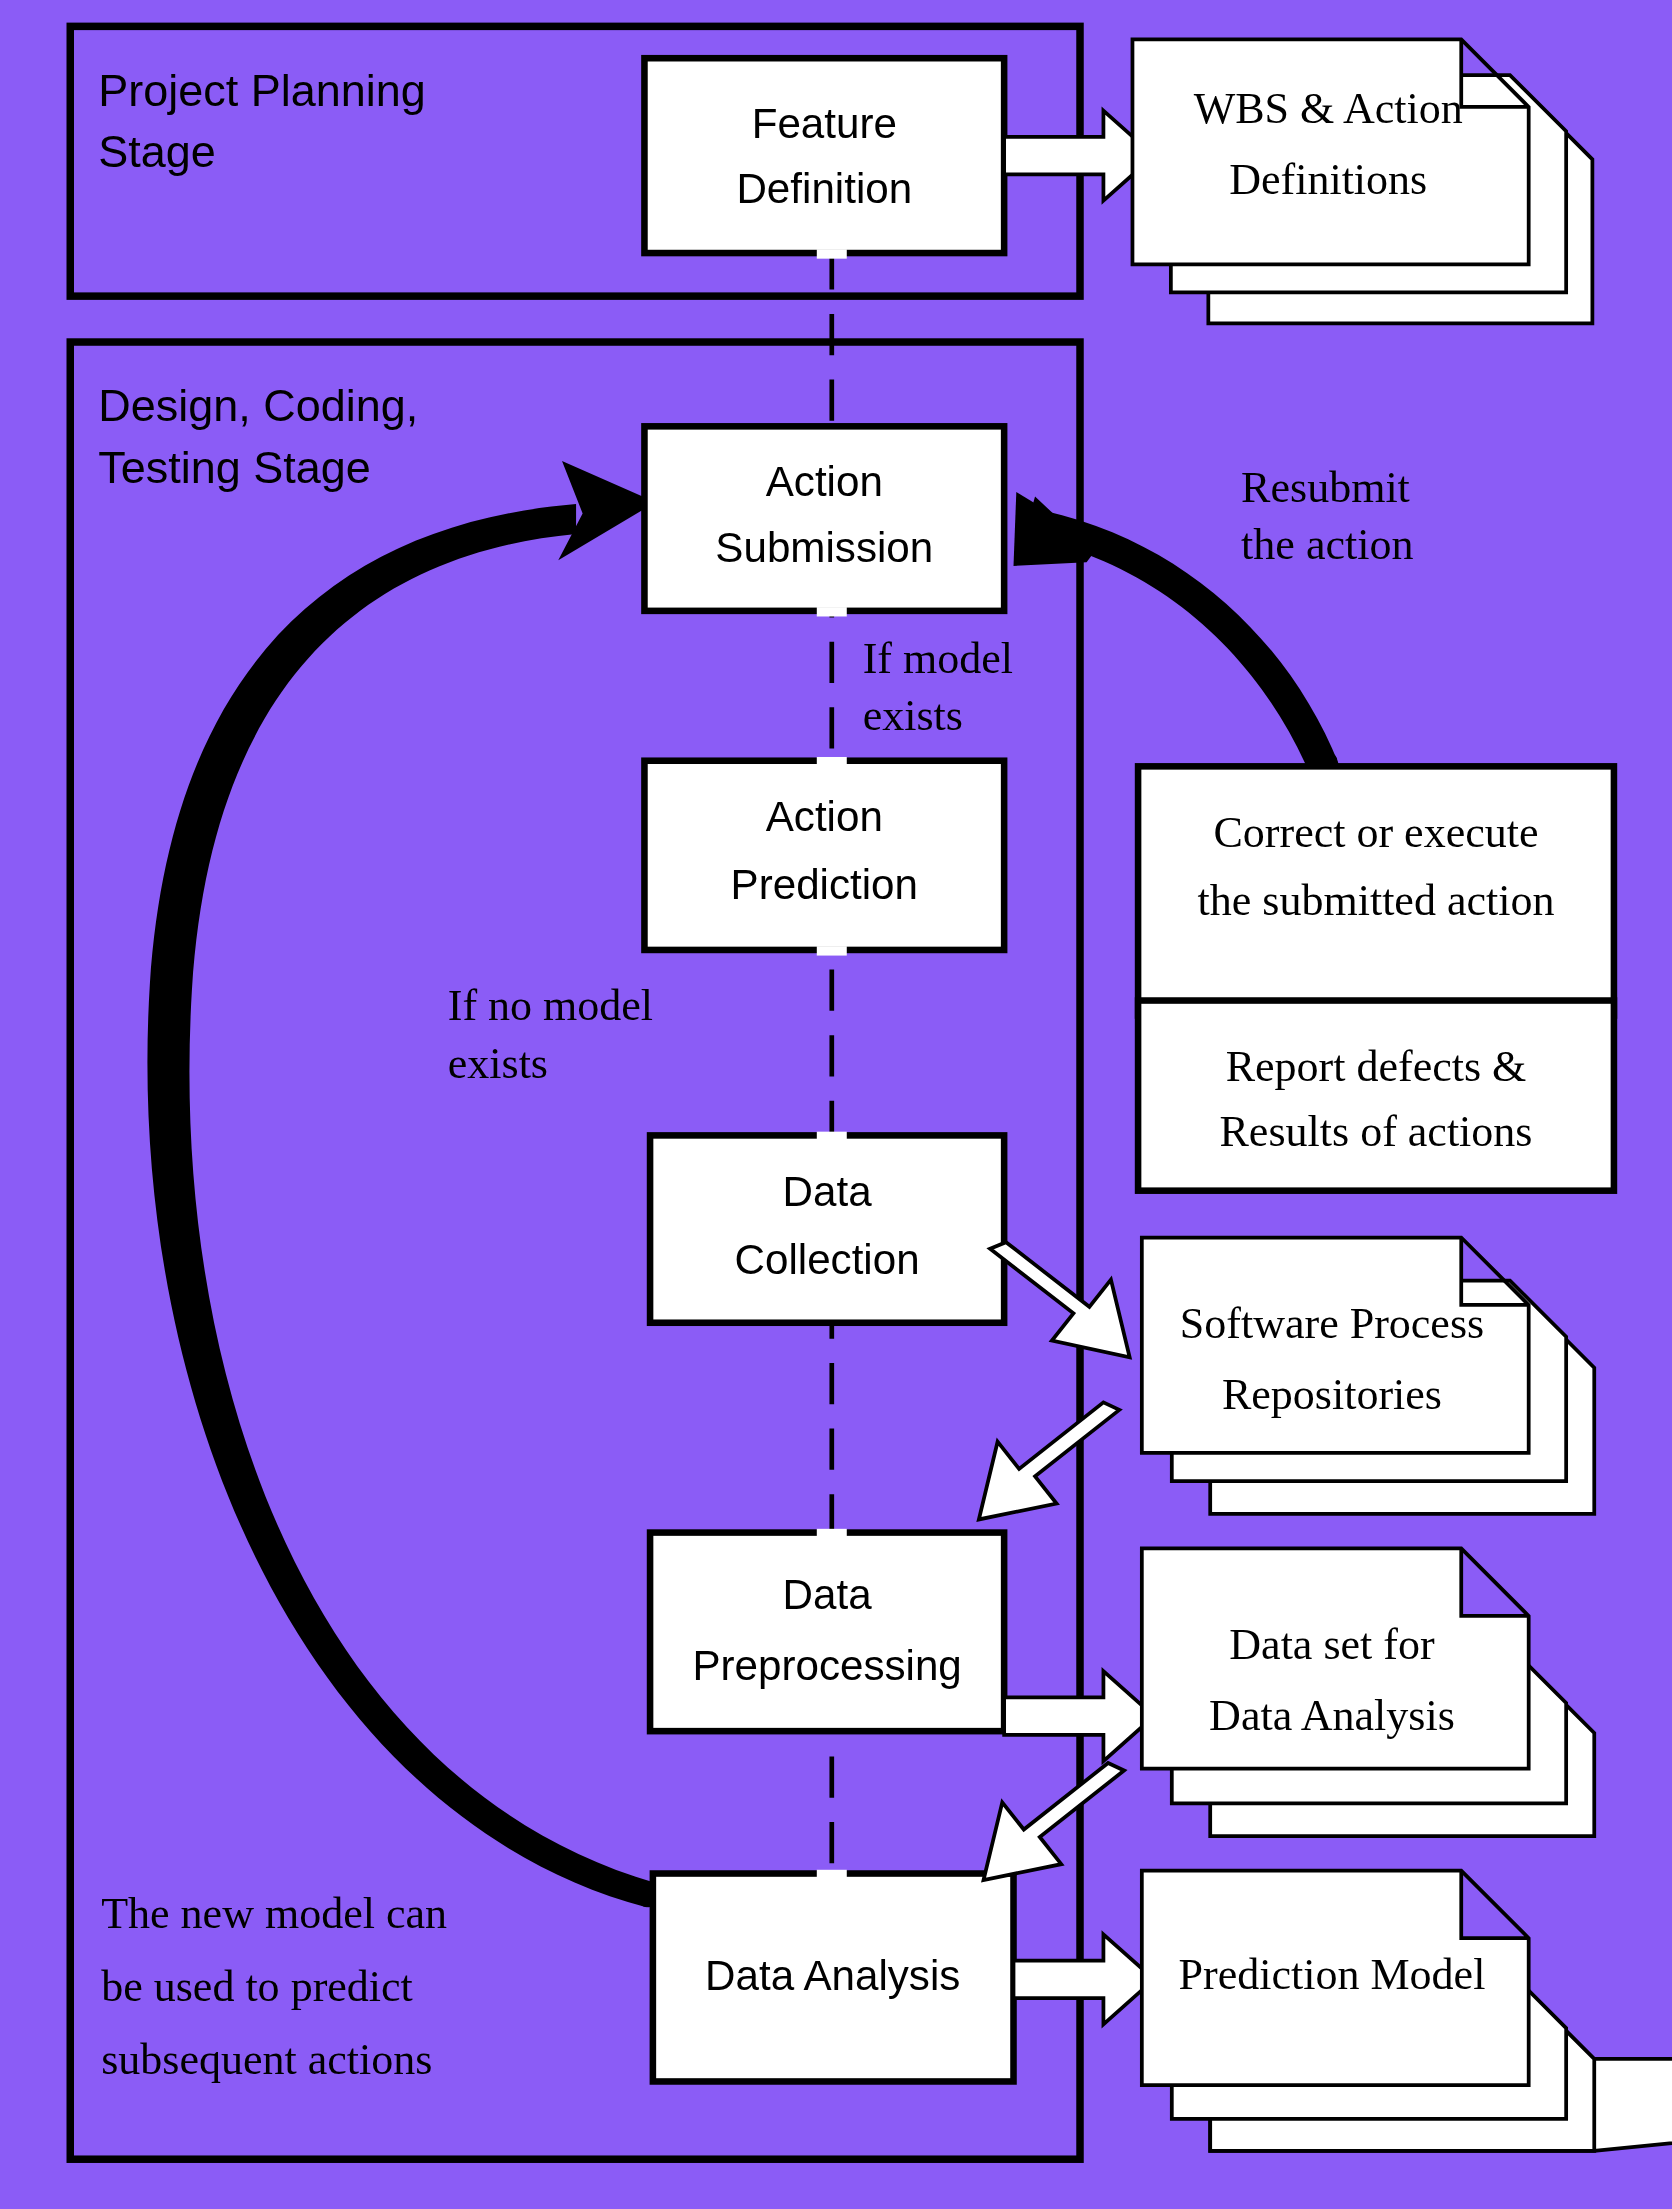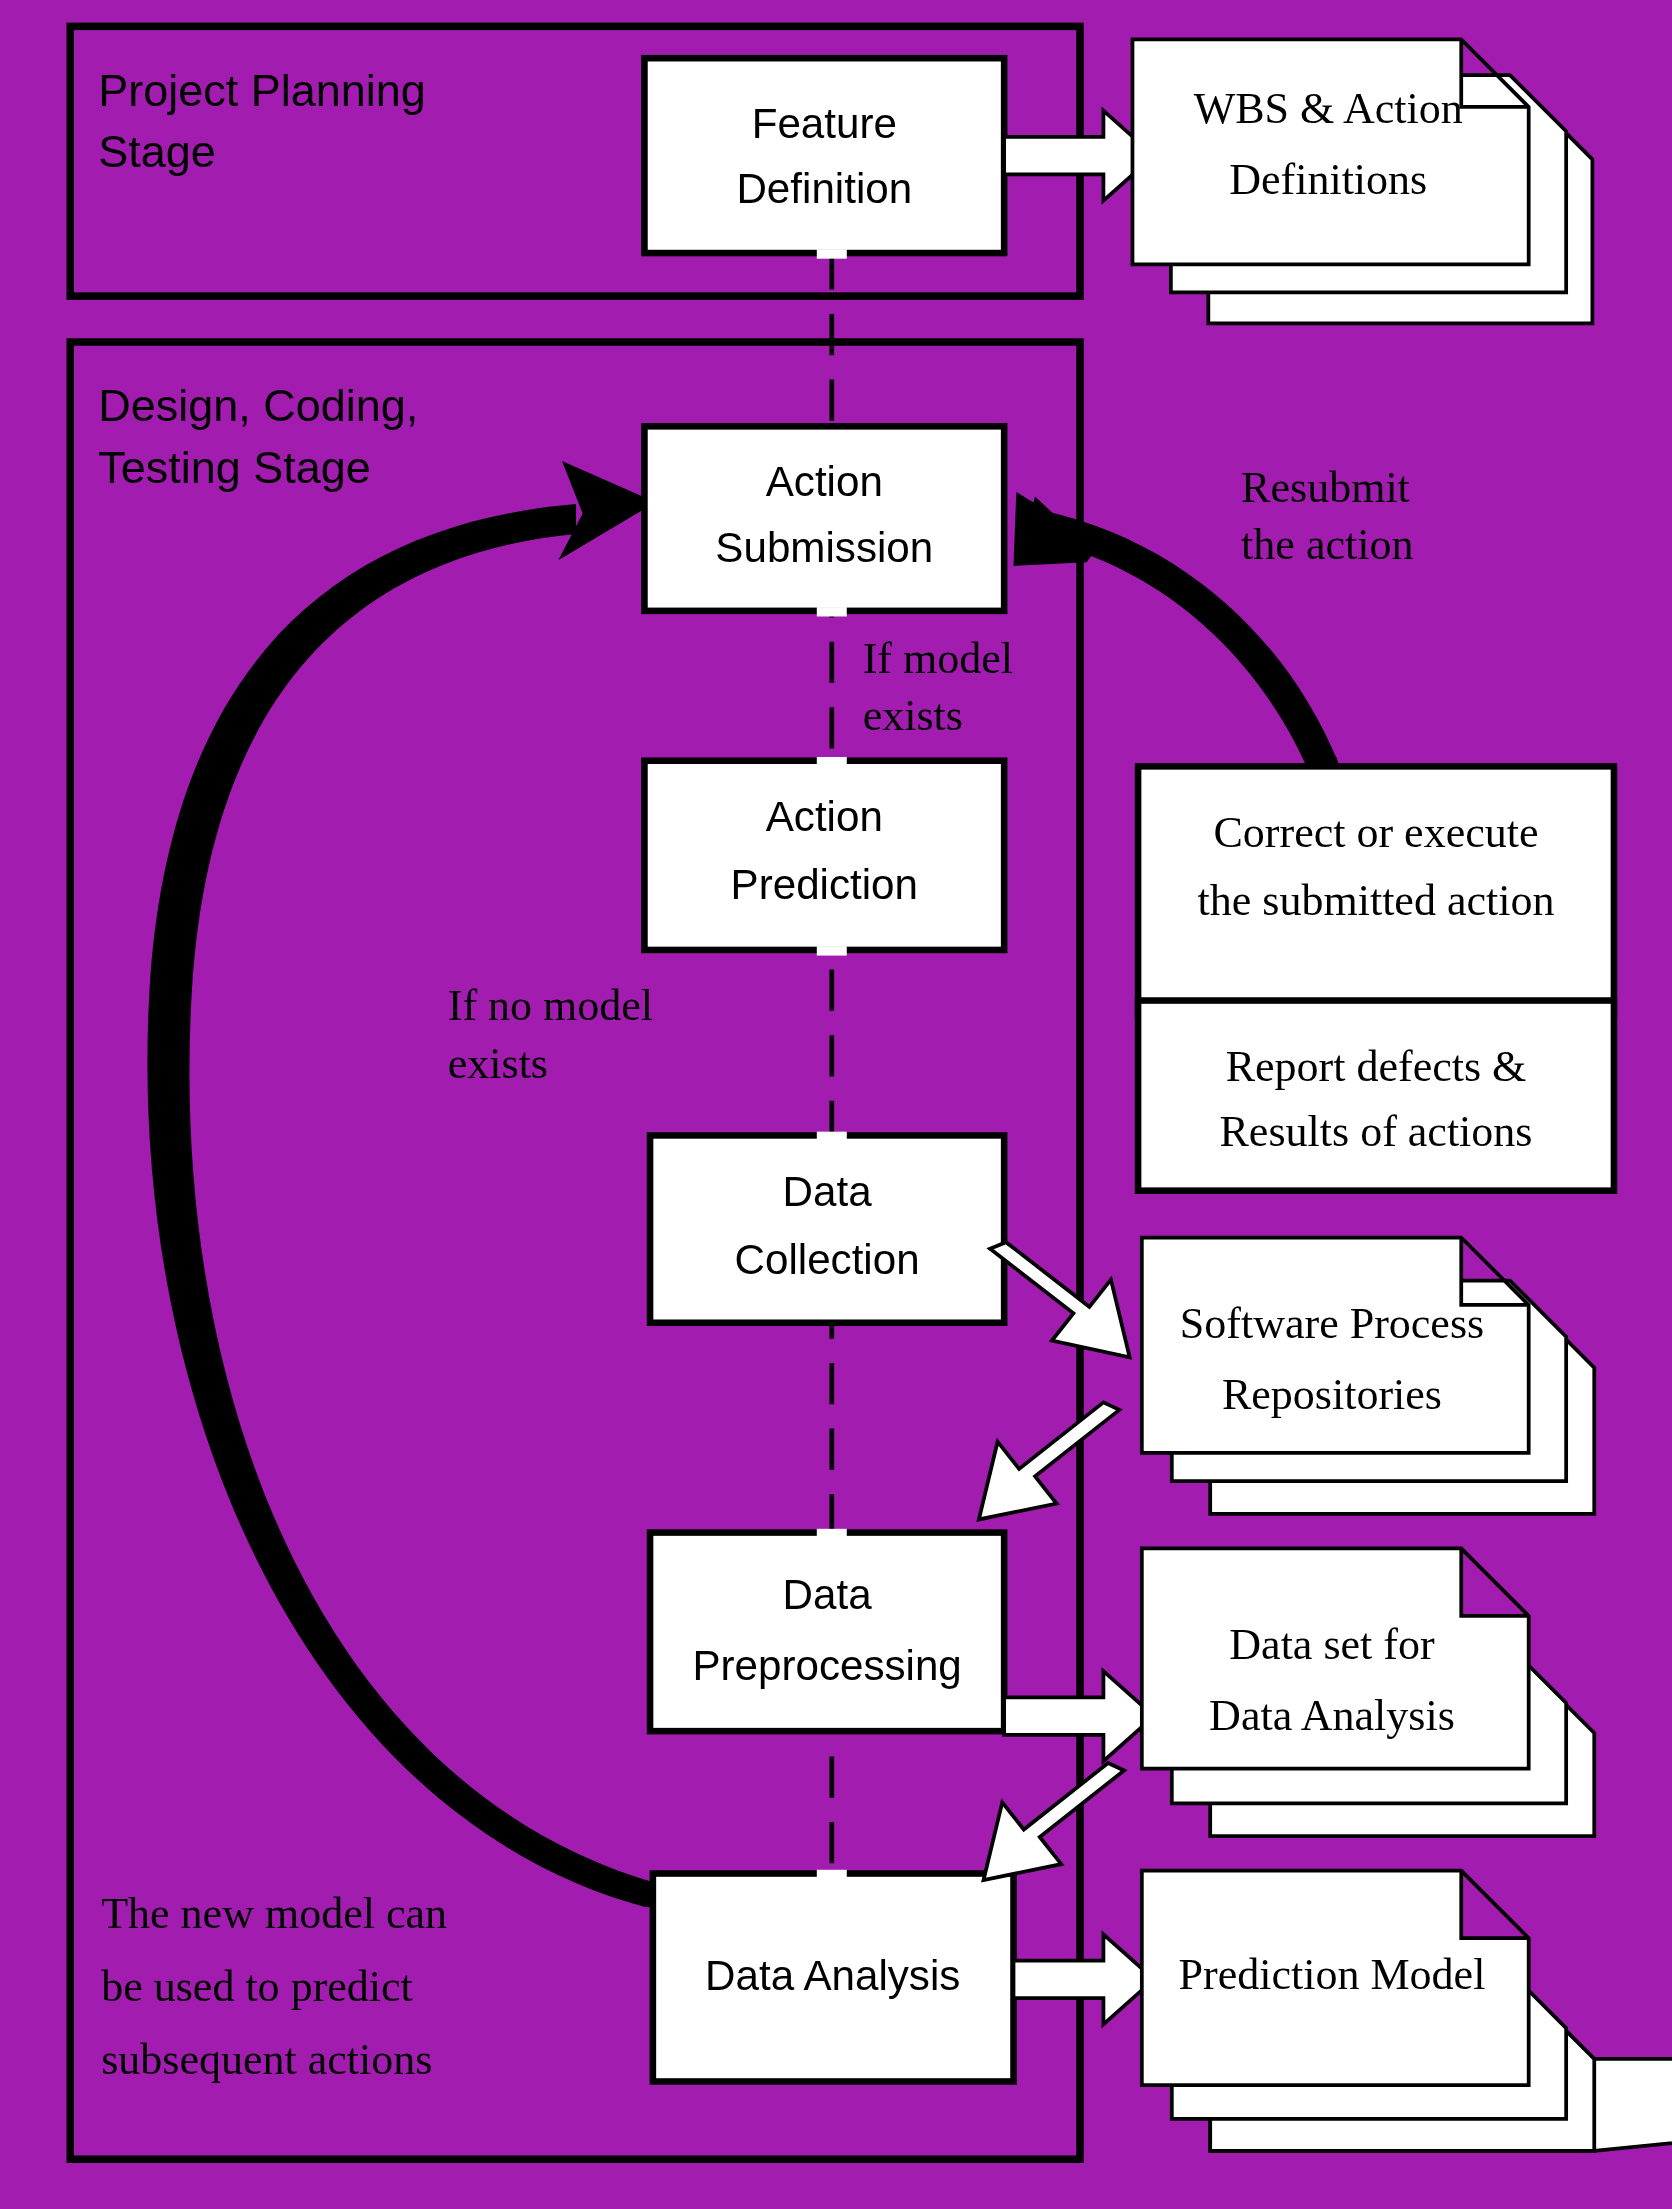--- a/index.html
+++ b/index.html
@@ -5,21 +5,21 @@
 <style>
   html, body {
     margin: 0;
     padding: 0;
     background: #ffffff;
   }
   #canvas-wrap {
     position: relative;
     width: 1672px;
     height: 2209px;
-    background: #a21caf;
+    background: #8b5cf6;
     overflow: hidden;
   }
   svg#diagram {
     position: absolute;
     top: 0; left: 0;
     width: 1672px;
     height: 2209px;
     display: block;
   }
   .stage-frame {

